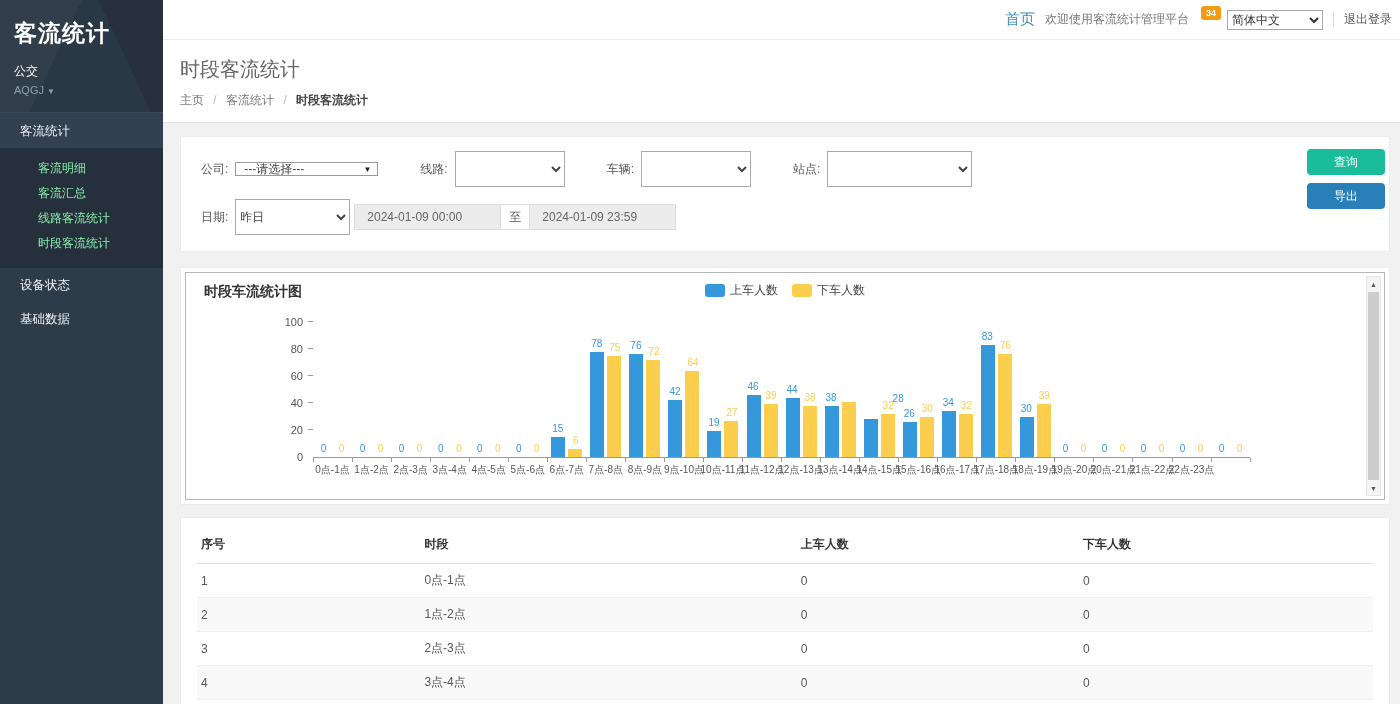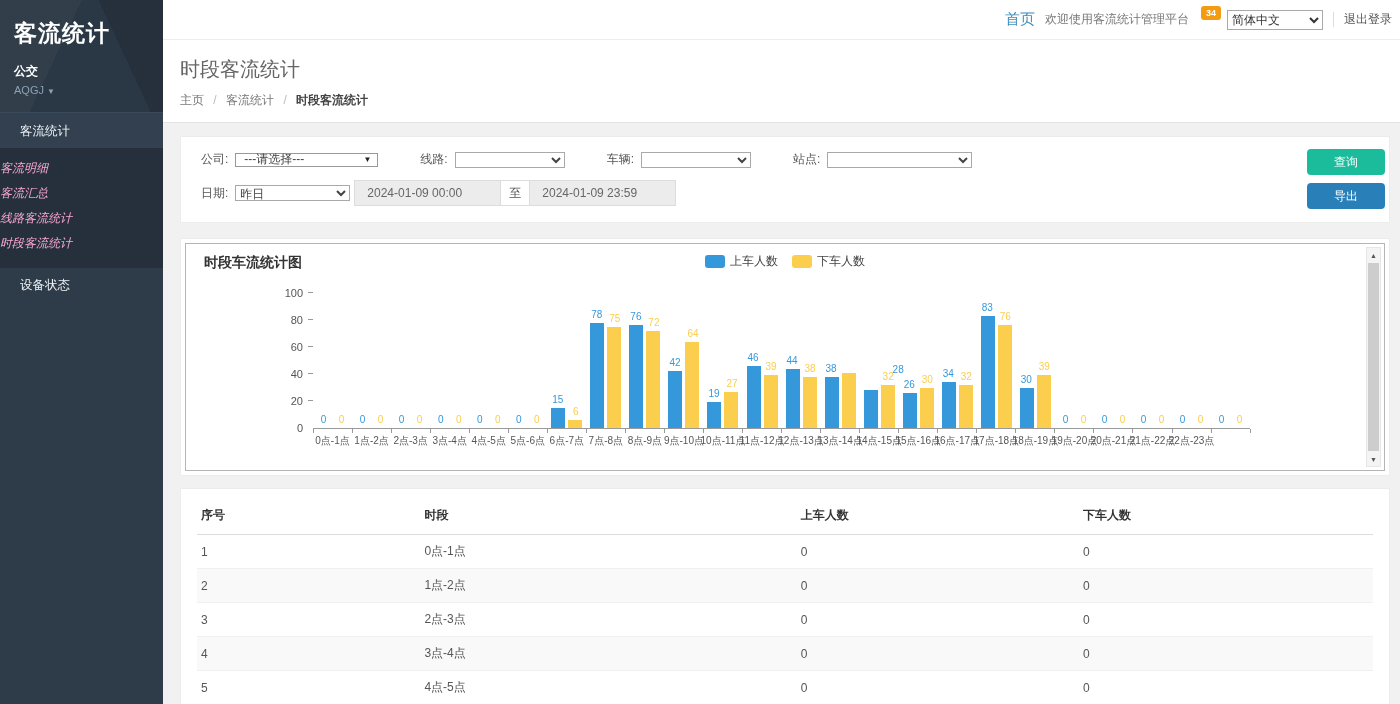--- a/index.html
+++ b/index.html
@@ -8,29 +8,29 @@
 
   
   .sidebar { position:absolute; left:0; top:0; width:163px; height:704px;
     background:#2e3c4a; z-index:5; }
   .logo-area { height:112px; padding:18px 14px 0;
     background:
       linear-gradient(115deg, rgba(255,255,255,0.035) 0 38%, transparent 38%),
       linear-gradient(245deg, rgba(0,0,0,0.12) 0 30%, transparent 30%),
       #2a3744; }
   .logo { font-size:23px; font-weight:bold; color:#ffffff; letter-spacing:1px; }
-  .org { margin-top:14px; font-size:12px; font-weight:bold; color:#ffffff; }
+  .org { margin-top:14px; font-size:12px; font-weight:normal; color:#ffffff; }
   .org-code { margin-top:4px; font-size:11px; color:#8ba1b4; cursor:pointer; }
   .org-code .caret { font-size:8px; margin-left:3px; color:#8ba1b4; }
   .menu-section { height:36px; line-height:36px; padding-left:20px;
     background:#32404f; border-top:1px solid #3a4a5a; color:#eef3f7;
     font-size:12.5px; cursor:pointer; }
   .submenu { background:#25303c; padding:8px 0 12px; }
-  .submenu-item { height:25px; line-height:25px; 
-    font-size:12px; color:#f9a8d4; cursor:pointer;font-style:italic; }
+  .submenu-item { height:25px; line-height:25px; padding-left:38px;
+    font-size:12px; color:#86efac; cursor:pointer; }
   .menu-item { height:34px; line-height:34px; padding-left:20px;
     font-size:12.5px; color:#eef3f7; cursor:pointer; }
 
   
   .topbar { position:absolute; left:163px; top:0; right:0; height:40px;
     background:#ffffff; border-bottom:1px solid #ededed; display:flex;
     align-items:center; justify-content:flex-end; padding-right:6px; }
   .home-link { font-size:15px; color:#3c8dbc; margin-right:10px; cursor:pointer; }
   .welcome { font-size:12px; color:#777777; }
   .badge { background:#f39c12; color:#ffffff; font-size:9px; font-weight:bold;
@@ -58,21 +58,21 @@
   .filter-panel { position:relative; padding:14px 20px 16px; }
   .f-row { display:flex; align-items:center; }
   .f-row + .f-row { margin-top:12px; }
   .f-label { font-size:12px; color:#555555; margin-right:7px; white-space:nowrap; }
   .f-gap { margin-right:42px; }
   .custom-select { width:143px; height:14px; border:1px solid #999999;
     background:#ffffff; display:flex; align-items:center; padding:0 6px 0 8px;
     font-size:12px; color:#444444; cursor:pointer; }
   .custom-select .cs-text { flex:1; }
   .custom-select .cs-arrow { font-size:8px; color:#222222; }
-  select.native { height:16px; font-size:12px; color:#444; border:1px solid #a9a9a9;
+  select.native { height:36px; font-size:12px; color:#444; border:1px solid #a9a9a9;
     background:#fff; }
   .w110 { width:110px; } .w145 { width:145px; } .w115 { width:115px; }
   .date-input { width:147px; height:26px; background:#ececec;
     border:1px solid #dcdcdc; color:#666666; font-size:12px; padding:0 12px; }
   .range-sep { height:26px; padding:0 8px; display:flex; align-items:center;
     background:#ffffff; border:1px solid #dcdcdc; border-left:none;
     border-right:none; font-size:12px; color:#555555; }
   .btn-col { position:absolute; right:4px; top:12px; display:flex;
     flex-direction:column; gap:8px; }
   .btn { width:78px; height:26px; border:none; border-radius:4px; color:#ffffff;
@@ -136,20 +136,21 @@
   <nav>
     <div class="menu-section">客流统计</div>
     <div class="submenu">
         <div class="submenu-item">客流明细</div>
         <div class="submenu-item">客流汇总</div>
         <div class="submenu-item">线路客流统计</div>
         <div class="submenu-item">时段客流统计</div>
       </div>
     <div>
         <div class="menu-item">设备状态</div>
+        <div class="menu-item">基础数据</div>
       </div>
   </nav>
 </aside>
 
 <header class="topbar">
   <a class="home-link">首页</a>
   <span class="welcome">欢迎使用客流统计管理平台</span>
   <span class="badge">34</span>
   <select class="lang-select">
     <option>简体中文</option>

